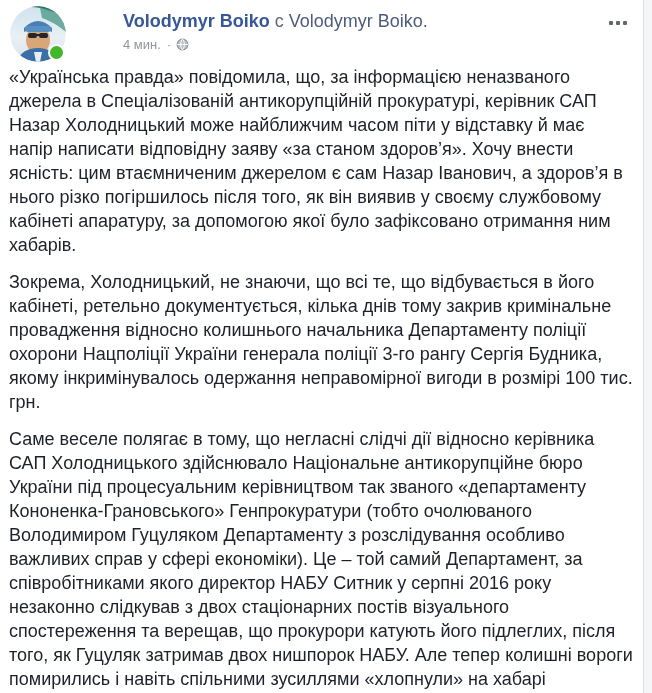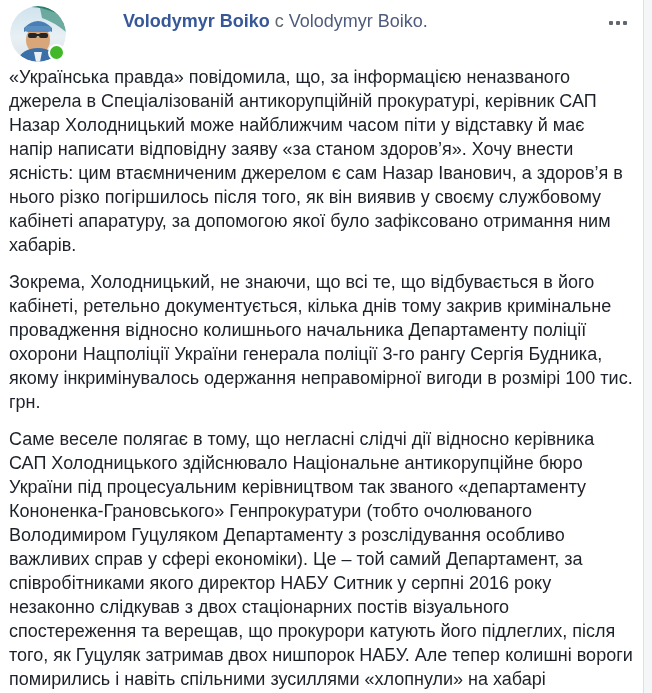--- a/index.html
+++ b/index.html
@@ -98,20 +98,29 @@
             <path d="M24 46 L32 46 L30 56 L26 56 Z" fill="#e8eef2"></path>
           </g>
         </svg>
         <span class="online-badge"></span>
       </div>
 
       <div class="header-text">
         <div class="byline">
           <a class="author-link">Volodymyr Boiko</a><span class="connector"> </span><span class="connector">с</span><span class="connector"> </span><a class="shared-link">Volodymyr Boiko.</a>
         </div>
+        <div class="meta-row">
+          <span>4 мин.</span>
+          <span class="sep">·</span>
+          <svg class="globe" viewBox="0 0 16 16">
+            <circle cx="8" cy="8" r="6.6" fill="#b9bdc4"></circle>
+            <circle cx="8" cy="8" r="6.6" fill="none" stroke="#90949c" stroke-width="1.4"></circle>
+            <path d="M1.4 8 H14.6 M8 1.4 C5 4 5 12 8 14.6 M8 1.4 C11 4 11 12 8 14.6" stroke="#ffffff" stroke-width="1.2" fill="none"></path>
+          </svg>
+        </div>
       </div>
 
       <div class="menu-button" title="">
         <span class="dot"></span>
         <span class="dot"></span>
         <span class="dot"></span>
       </div>
     </div>
 
     <div class="post-body">

